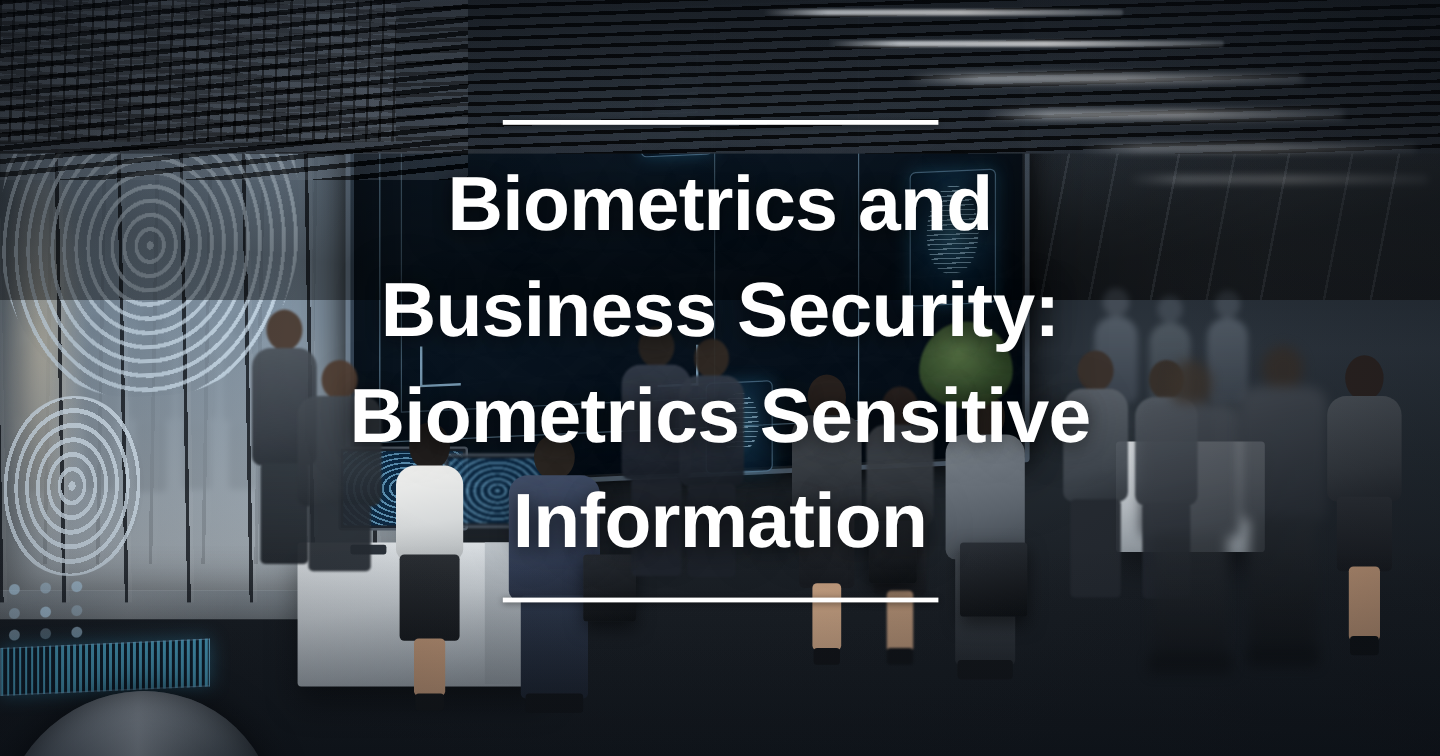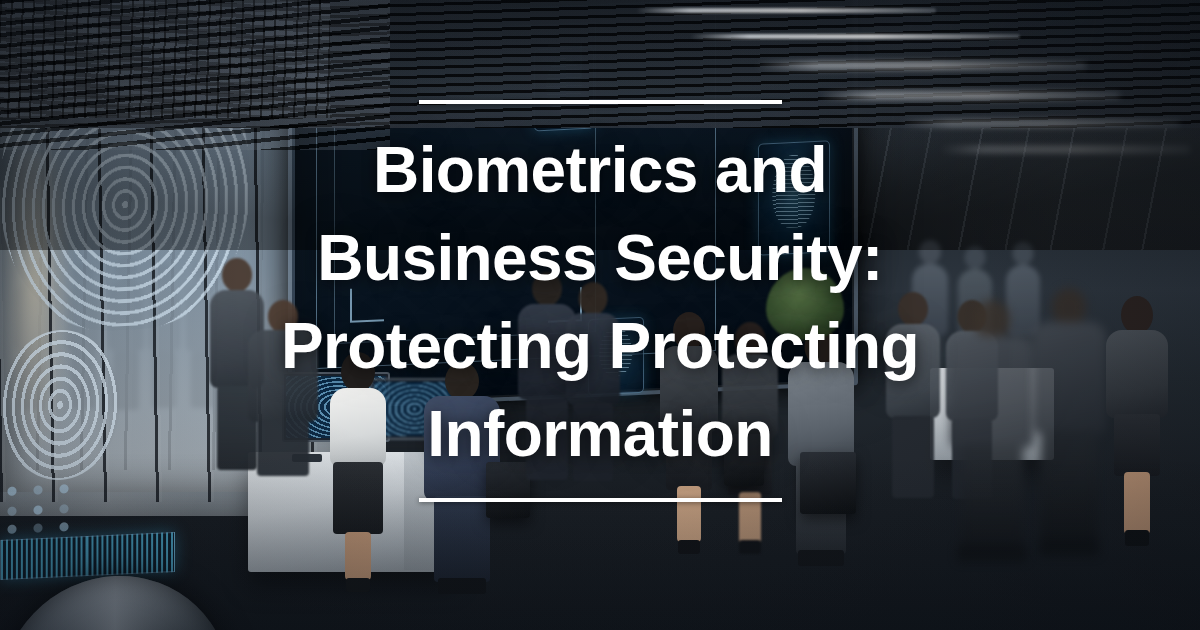--- a/index.html
+++ b/index.html
@@ -483,18 +483,18 @@
     <div class="legs" style="top:234px;width:24px;height:16px;background:#101316;border-radius:3px;"></div>
   </div>
 
   <div class="layer" id="floor-vignette"></div>
   <div class="layer" id="grade"></div>
 
   <div id="title-block">
     <div class="rule" id="rule-top"></div>
     <h1 id="headline">Biometrics and
 Business Security:
-Protecting Protecting
+Biometrics Sensitive
 Information</h1>
     <div class="rule" id="rule-bottom"></div>
   </div>
 
 </div>
 
 </body></html>

